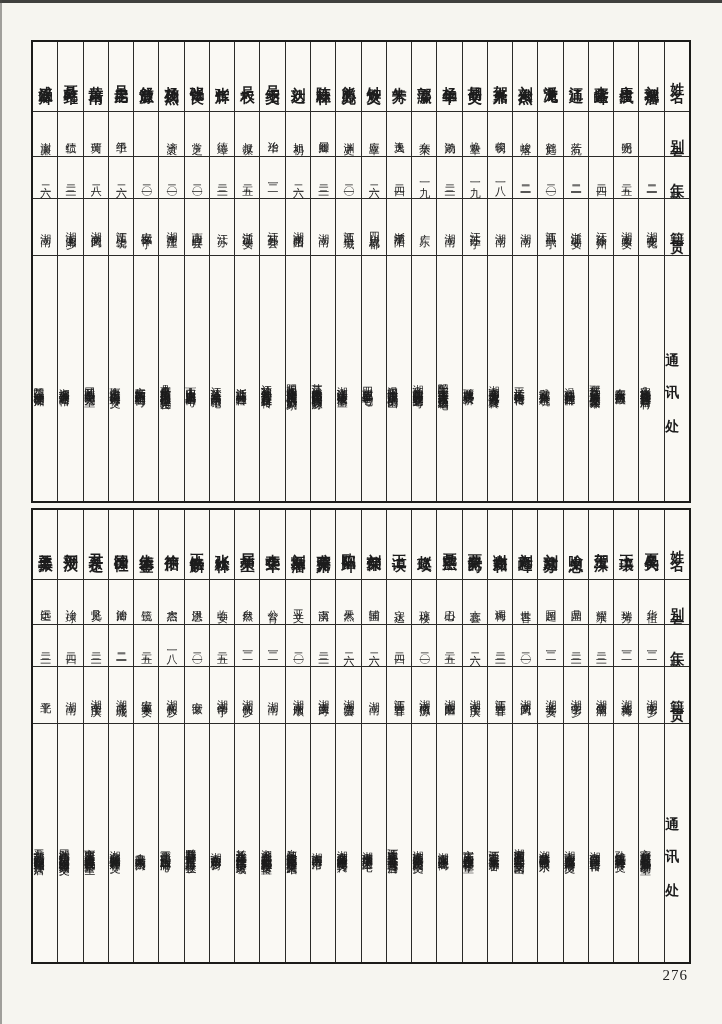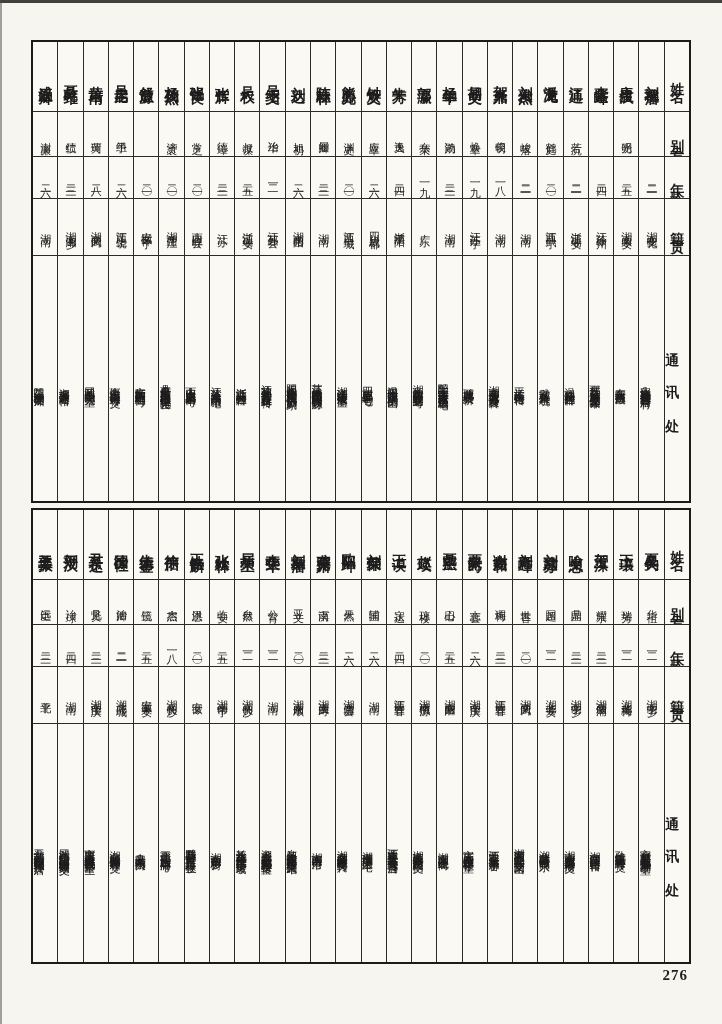--- a/index.html
+++ b/index.html
@@ -39,21 +39,21 @@
   .c-address .vtext{letter-spacing:1px;}
   
   .header-col .vtext{font-weight:bold;font-size:14px;}
   .header-col .c-name .vtext,
   .header-col .c-alias .vtext,
   .header-col .c-age .vtext,
   .header-col .c-native .vtext{letter-spacing:0.55em;text-indent:0.3em;}
   .header-col .c-address .vtext{letter-spacing:2.4em;text-indent:1em;}
   .page-number{
     position:absolute;right:34px;bottom:40px;
-    font-size:15px;letter-spacing:1px;color:#222;font-weight:bold;
+    font-size:15px;letter-spacing:1px;color:#222;
   }
 </style>
 </head>
 <body>
 
 <div class="page">
   <div class="tables">
     <div class="grid-table top" id="table-top">
         <div class="col header-col">
           <div class="cell c-name">

